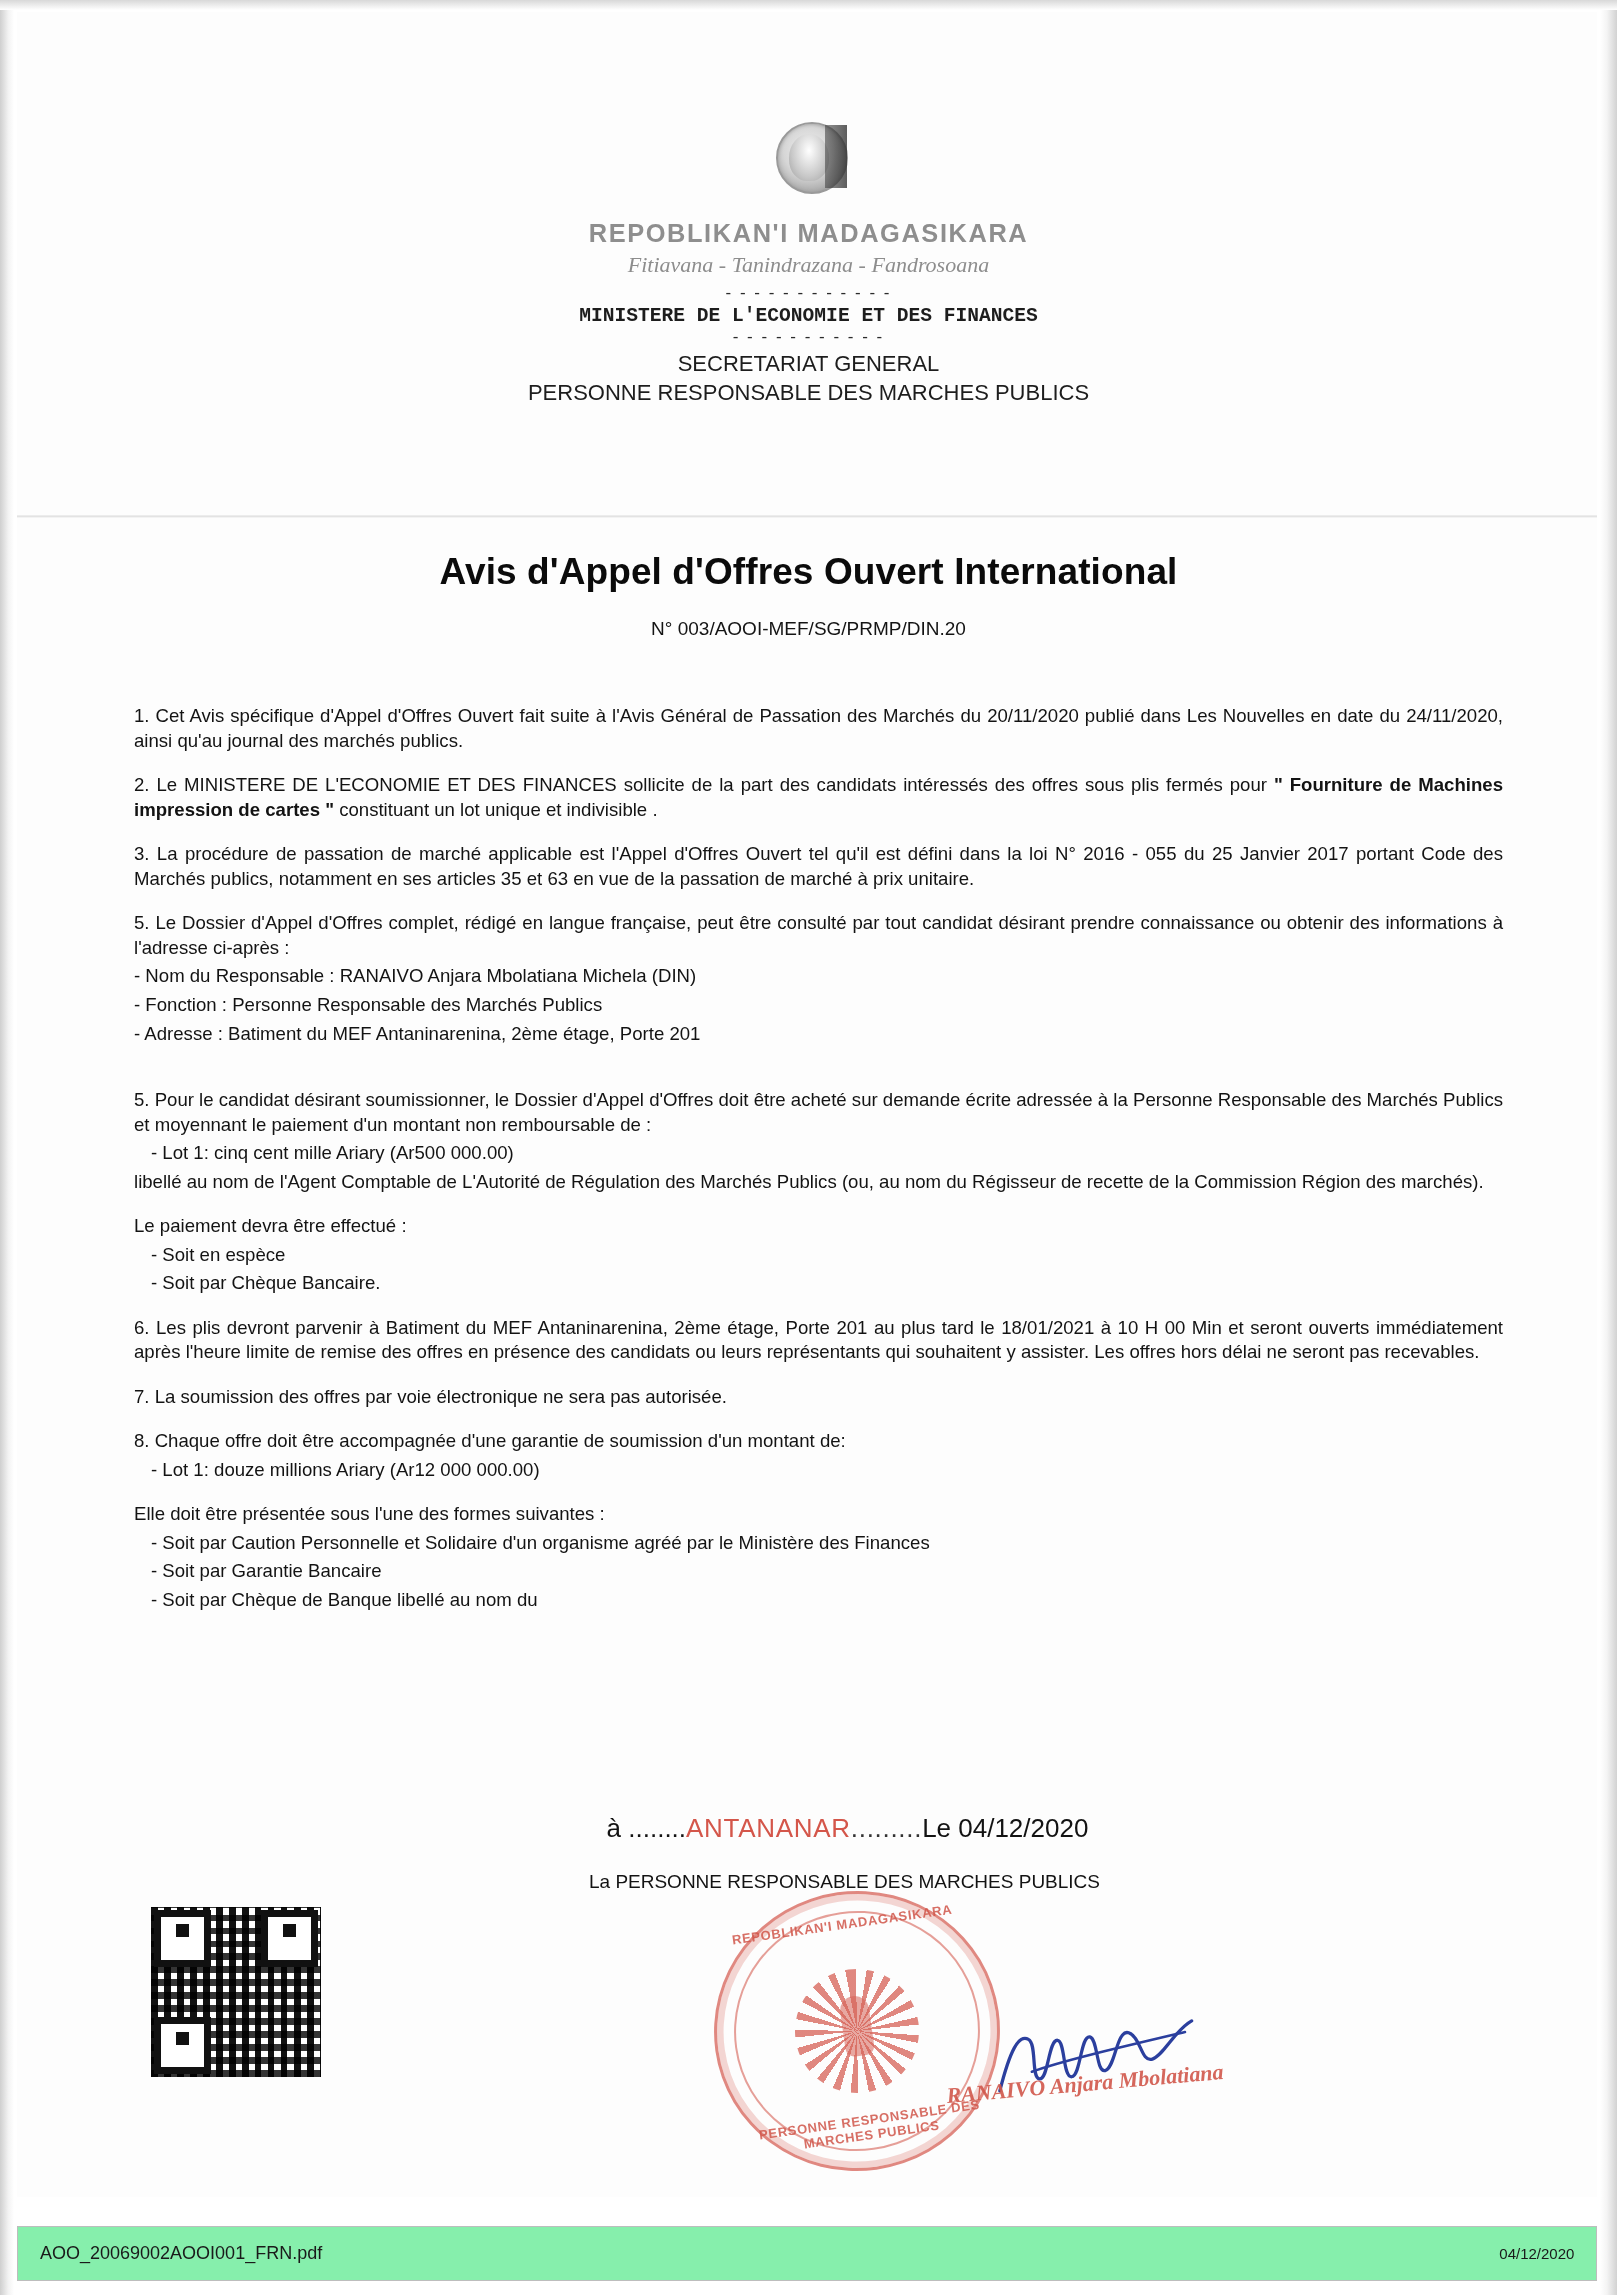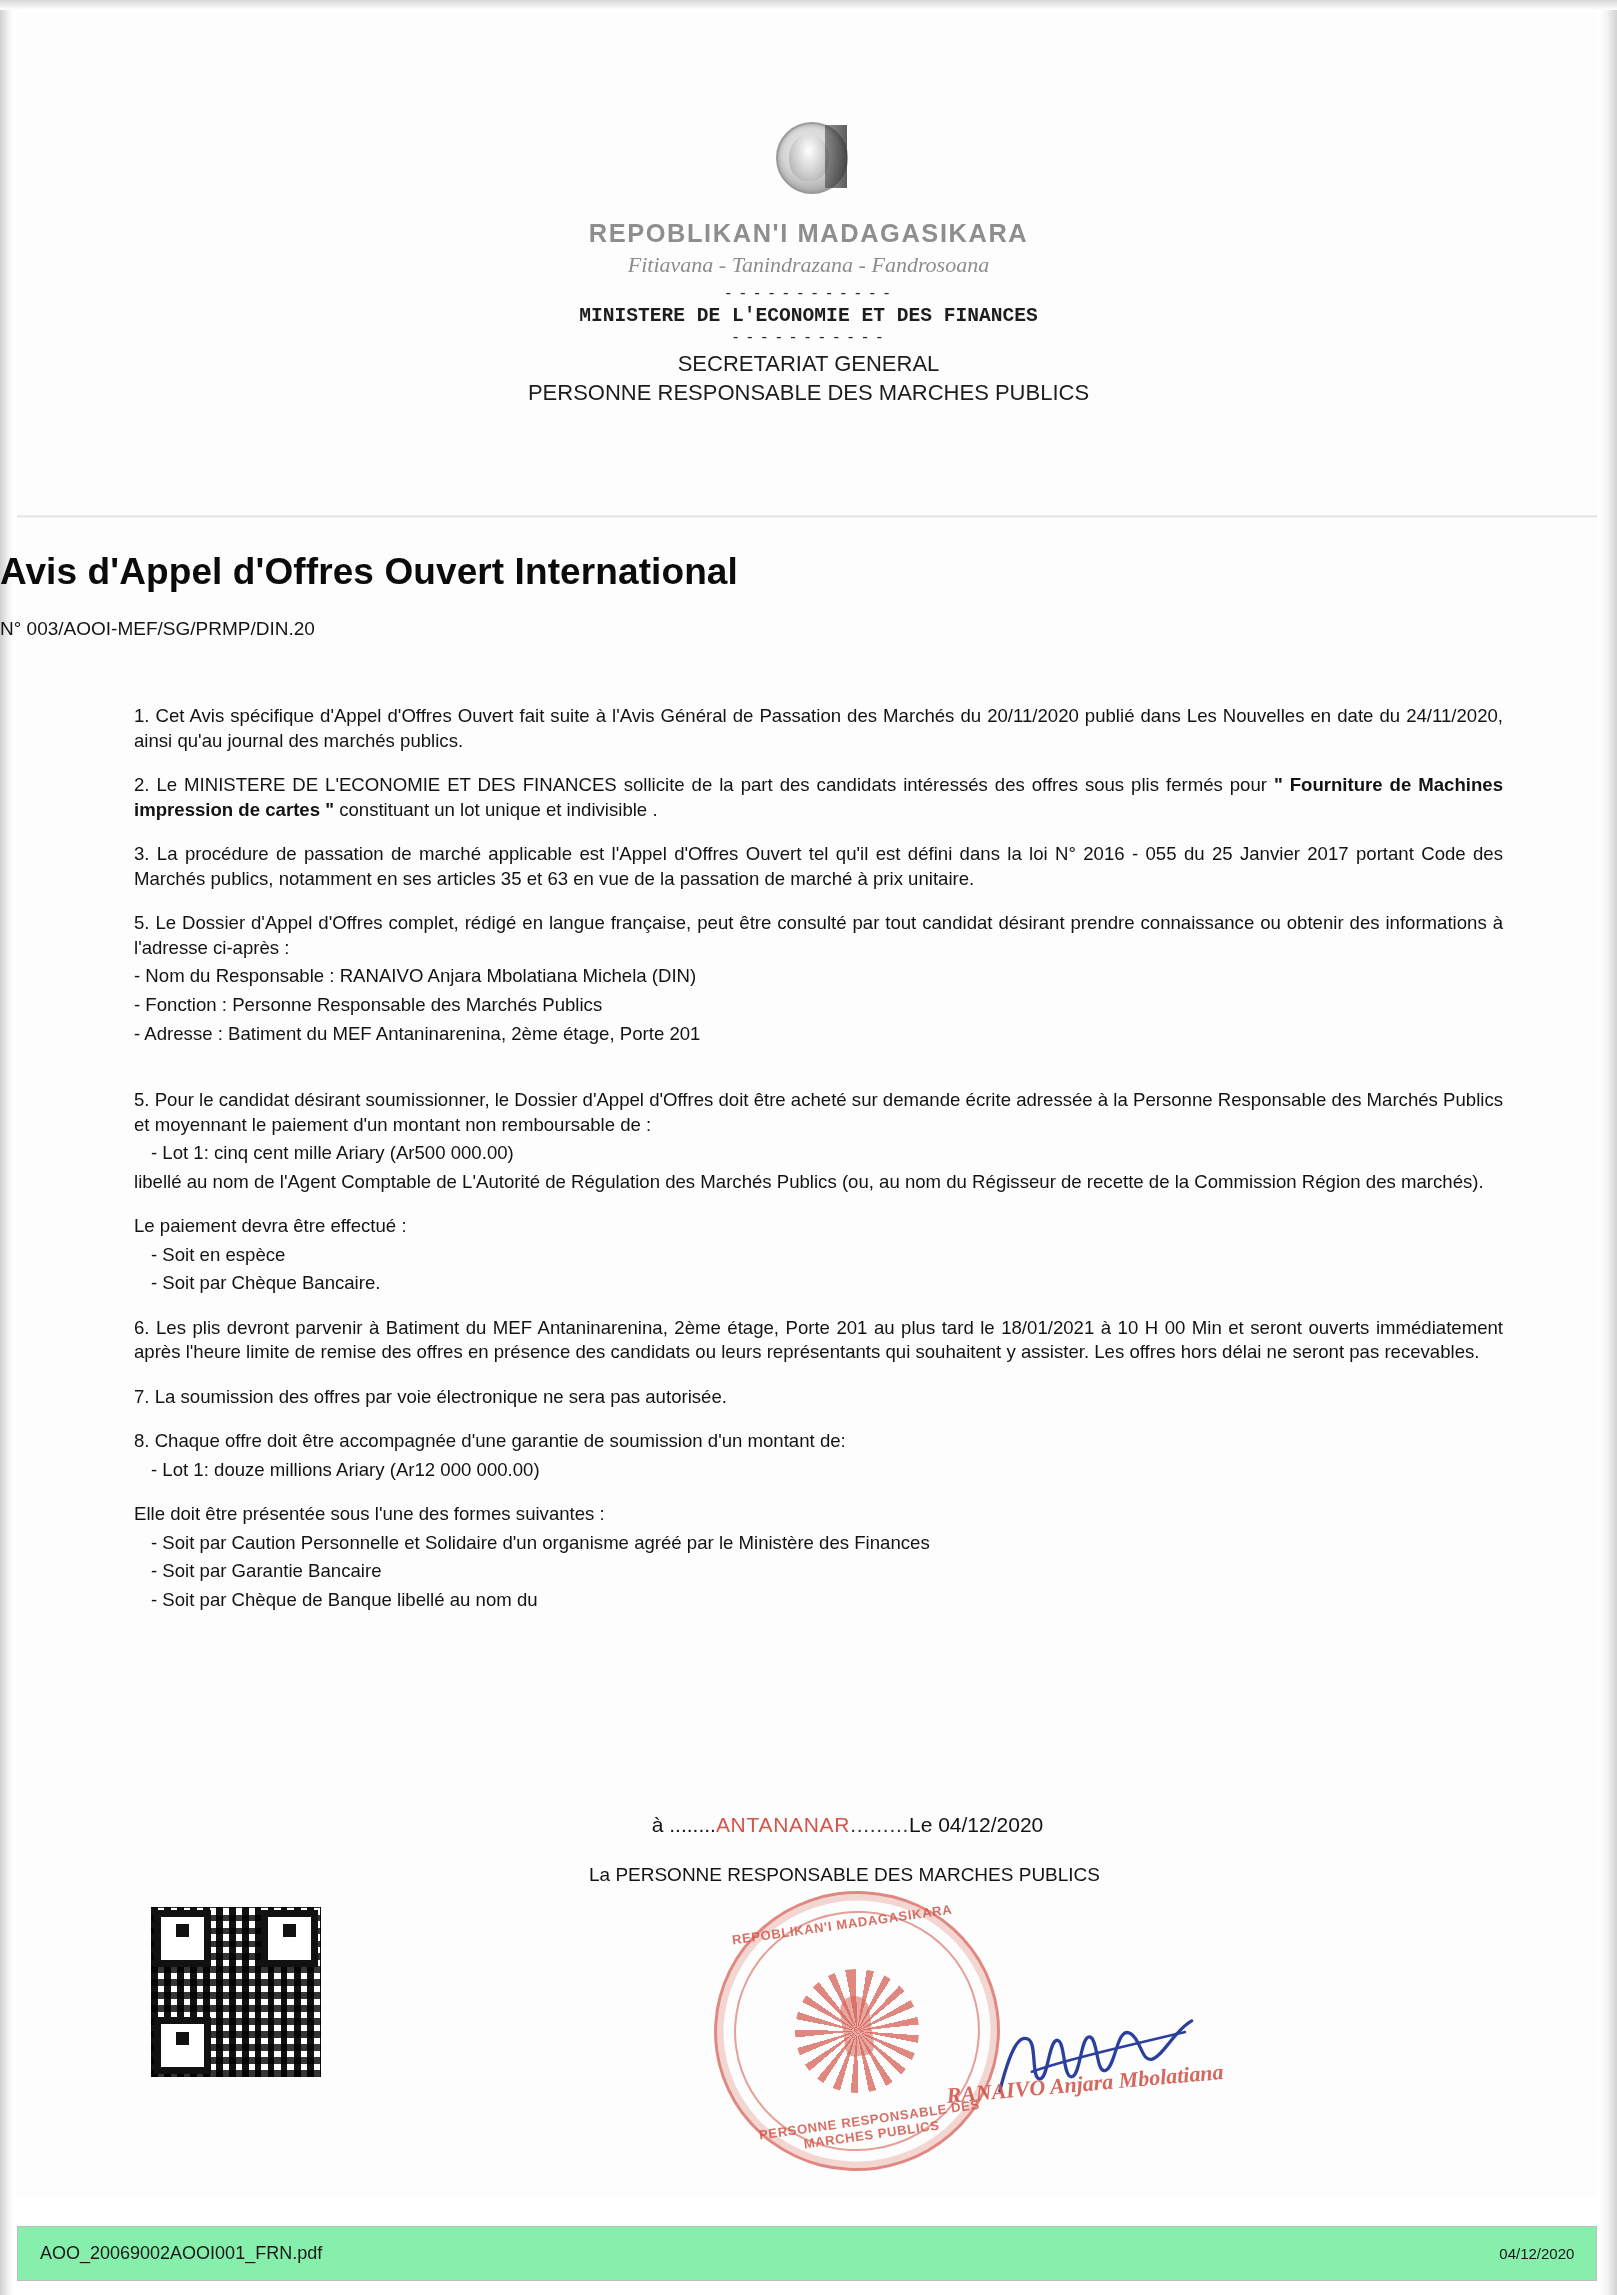--- a/index.html
+++ b/index.html
@@ -127,21 +127,21 @@
     color: #1d1d1d;
     margin-top: 7.8px;
     line-height: 1.25;
   }
 
   
   .title-block {
     position: absolute;
     left: 0; right: 0;
     top: 551px;
-    text-align: left;
+    text-align: center;
   }
   .doc-title {
     font-size: 37px;
     font-weight: bold;
     color: #0b0b0b;
     letter-spacing: 0.1px;
   }
   .doc-ref {
     font-size: 19px;
     color: #141414;
@@ -166,21 +166,21 @@
   .gap-lg { height: 22px; }
 
   
   .sig-area {
     position: absolute;
     left: 0; right: 0;
     top: 1813px;
   }
   .place-line {
     text-align: center;
-    font-size: 21px;
+    font-size: 26px;
     color: #131313;
     margin-left: 78px;
   }
   .place-red {
     color: #d4564a;
     letter-spacing: 0.7px;
   }
   .dots { color: #333; letter-spacing: 0.7px; }
   .resp-line {
     text-align: center;

